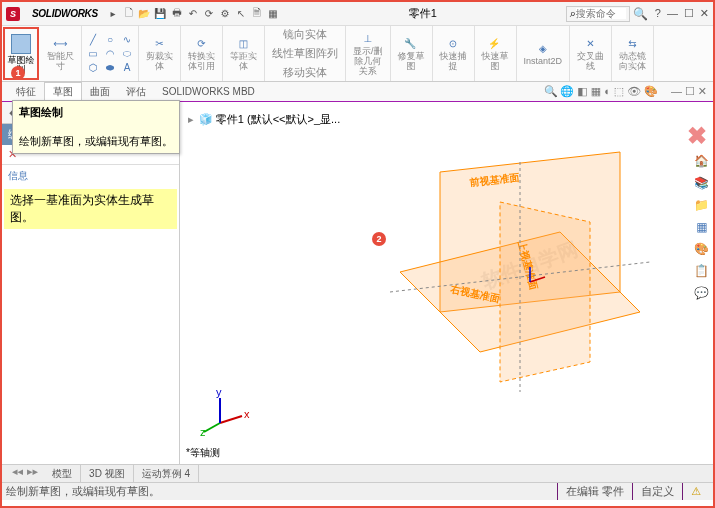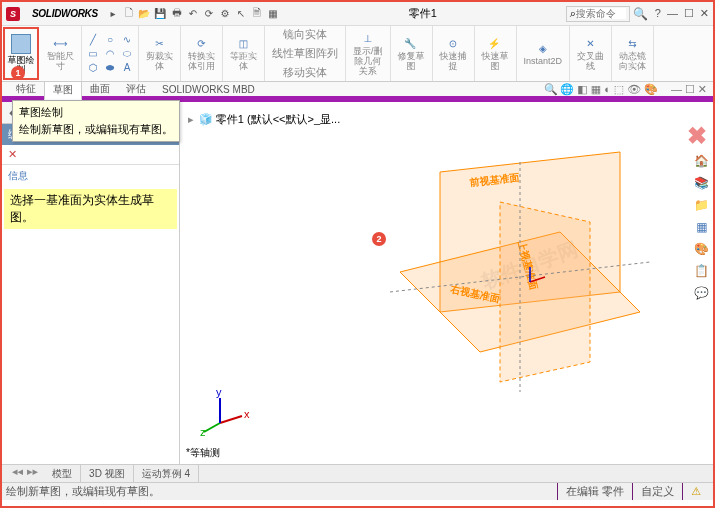--- a/index.html
+++ b/index.html
@@ -16,27 +16,27 @@
 .ribbon{height:56px;background:#fbfbfb;border-bottom:1px solid #ccc;display:flex;align-items:stretch;position:relative;}
 .sketch-btn{width:36px;border:2px solid #e74c3c;margin:1px;display:flex;flex-direction:column;align-items:center;justify-content:center;position:relative;}
 .sketch-btn .ic{width:20px;height:20px;background:#a8c8e8;border:1px solid #5a8ab8;}
 .sketch-btn .lbl{font-size:9px;margin-top:2px;text-align:center;line-height:9px;}
 .badge1{position:absolute;bottom:-2px;left:6px;width:14px;height:14px;background:#e74c3c;border-radius:50%;color:#fff;font-size:9px;display:flex;align-items:center;justify-content:center;font-weight:bold;}
 .rb-group{display:flex;flex-direction:column;padding:2px 4px;border-right:1px solid #e0e0e0;justify-content:center;}
 .rb-row{display:flex;gap:3px;}
 .rb-ico{width:14px;height:14px;display:flex;align-items:center;justify-content:center;color:#4a7ab8;font-size:10px;}
 .rb-btn{display:flex;flex-direction:column;align-items:center;padding:2px 3px;color:#888;}
 .rb-btn .lbl{font-size:9px;line-height:10px;text-align:center;margin-top:1px;white-space:pre;}
-.tabs{height:20px;background:#f8f8f8;display:flex;align-items:center;border-bottom:6px solid #a21caf;padding-left:6px;}
+.tabs{height:20px;background:#f8f8f8;display:flex;align-items:center;border-bottom:1px solid #a21caf;padding-left:6px;}
 .tab{padding:0 8px;font-size:10px;color:#555;height:20px;display:flex;align-items:center;}
 .tab.active{background:#fff;border:1px solid #ccc;border-bottom:1px solid #fff;margin-bottom:-1px;}
 .view-tools{margin-left:auto;display:flex;gap:3px;padding-right:6px;color:#777;}
 .view-tools span{font-size:11px;}
 .tooltip{position:absolute;left:10px;top:98px;background:#ffffe1;border:1px solid #aaa;padding:4px 6px;font-size:10px;z-index:10;box-shadow:1px 1px 3px rgba(0,0,0,0.2);}
-.tooltip .tt-title{font-weight:normal;margin-bottom:2px;}
+.tooltip .tt-title{font-weight:bold;margin-bottom:14px;}
 .main{display:flex;height:362px;position:relative;}
 .left-panel{width:178px;border-right:1px solid #ccc;background:#fff;display:flex;flex-direction:column;}
 .lp-tabs{height:22px;display:flex;border-bottom:1px solid #ccc;background:#f5f5f5;}
 .lp-tab{width:24px;display:flex;align-items:center;justify-content:center;border-right:1px solid #ddd;font-size:11px;color:#666;}
 .lp-tab.active{background:#fff;}
 .lp-header{background:#6b8fb5;color:#fff;padding:3px 6px;font-size:10px;display:flex;}
 .lp-header .sp{margin-left:auto;}
 .lp-info{padding:4px 6px;font-size:10px;color:#4a7ab8;}
 .lp-msg{background:#ffffa0;padding:3px 6px;font-size:12px;margin:2px;}
 .viewport{flex:1;position:relative;background:#fff;}

